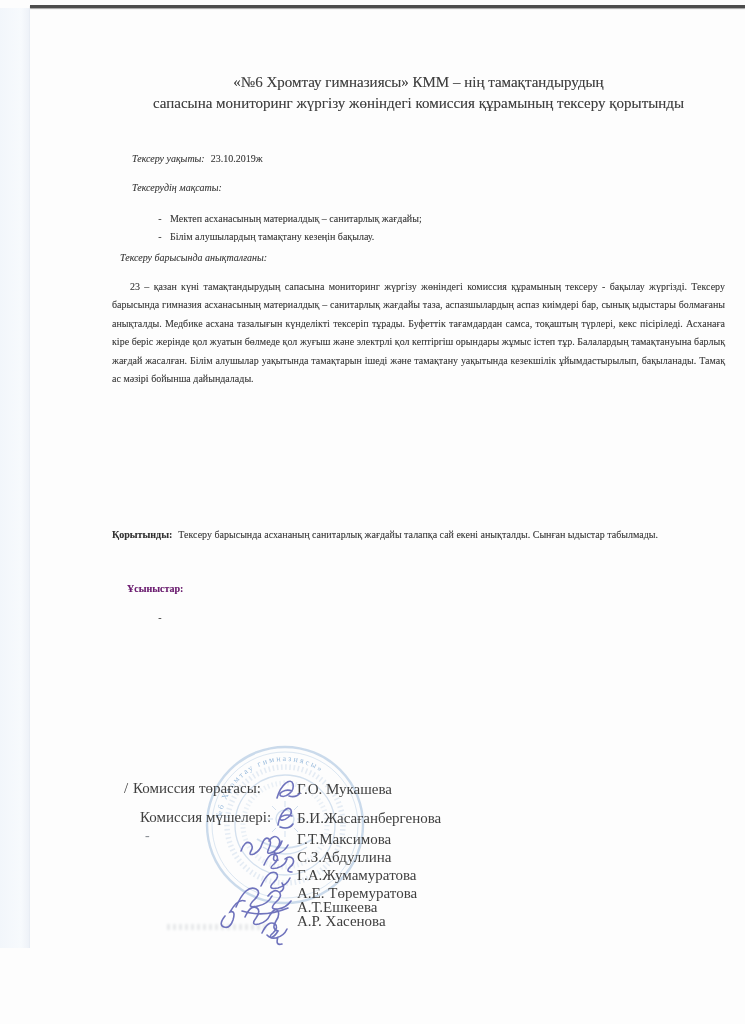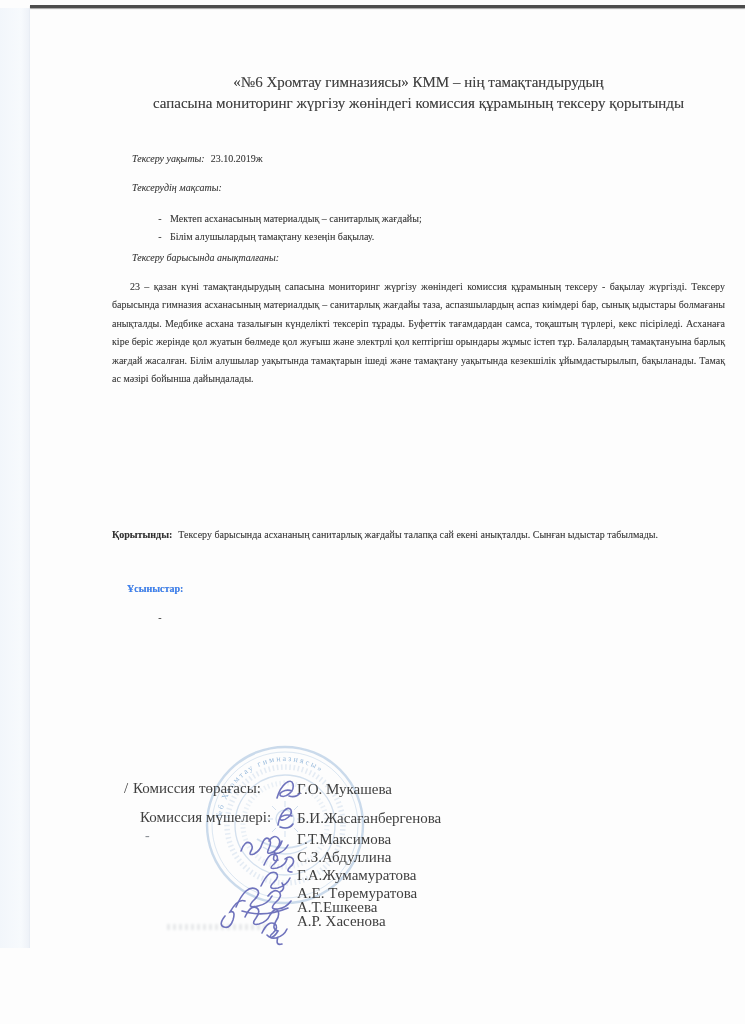--- a/index.html
+++ b/index.html
@@ -14,29 +14,29 @@
   .scan-top-line{position:absolute;left:30px;top:5px;right:0;height:3px;background:#4c4c4c;box-shadow:0 1px 1px rgba(70,70,70,.5);}
   .scan-left-strip{position:absolute;left:0;top:8px;width:30px;height:940px;
     background:linear-gradient(to right,#f2f6fb 0%,#f7fafd 70%,#eef2f8 96%,#e4e9f1 100%);}
   .bleed-smudge{position:absolute;left:167px;top:924px;width:100px;height:6px;opacity:.22;
     background:repeating-linear-gradient(90deg,#9aa0a8 0 3px,transparent 3px 6px);filter:blur(1px);}
   
   .txt{position:absolute;font-size:10px;line-height:18.4px;text-shadow:0 0 .5px rgba(70,70,70,.45);}
   .title{left:112px;top:72px;width:613px;text-align:center;line-height:21px;font-size:15px;}
   .meta-line{left:132px;top:150px;}
   .purpose-head{left:132px;top:179px;font-style:italic;}
-  .findings-head{left:132px;top:249px;font-style:italic;}
+  .findings-head{left:120px;top:249px;font-style:italic;}
   .italic{font-style:italic;}
   .lbl{margin-right:6px;}
   .bold{font-weight:bold;color:#333;}
   .dash{position:absolute;width:14px;text-align:center;}
   .li-text{position:absolute;}
   .para{left:112px;top:278px;width:613px;text-align:justify;text-indent:18px;}
   .conclusion{left:112px;top:526px;width:613px;text-align:justify;}
-  .sugg-head{left:127px;top:580px;font-weight:bold;color:#3b82f6;}
+  .sugg-head{left:127px;top:580px;font-weight:bold;color:#701a75;}
   .sugg-text{left:170px;top:609px;width:540px;}
   .sugg-dash{left:153px;top:609px;}
   .pl-dash1{left:153px;top:210px;}
   .pl-dash2{left:153px;top:228px;}
   .pl-text1{left:170px;top:210px;width:545px;}
   .pl-text2{left:170px;top:228px;width:545px;}
   
   .sig-label{position:absolute;font-size:15px;z-index:2;}
   .sig-name{position:absolute;font-size:15px;z-index:2;}
   .stamp-svg{position:absolute;left:195px;top:735px;z-index:1;}

